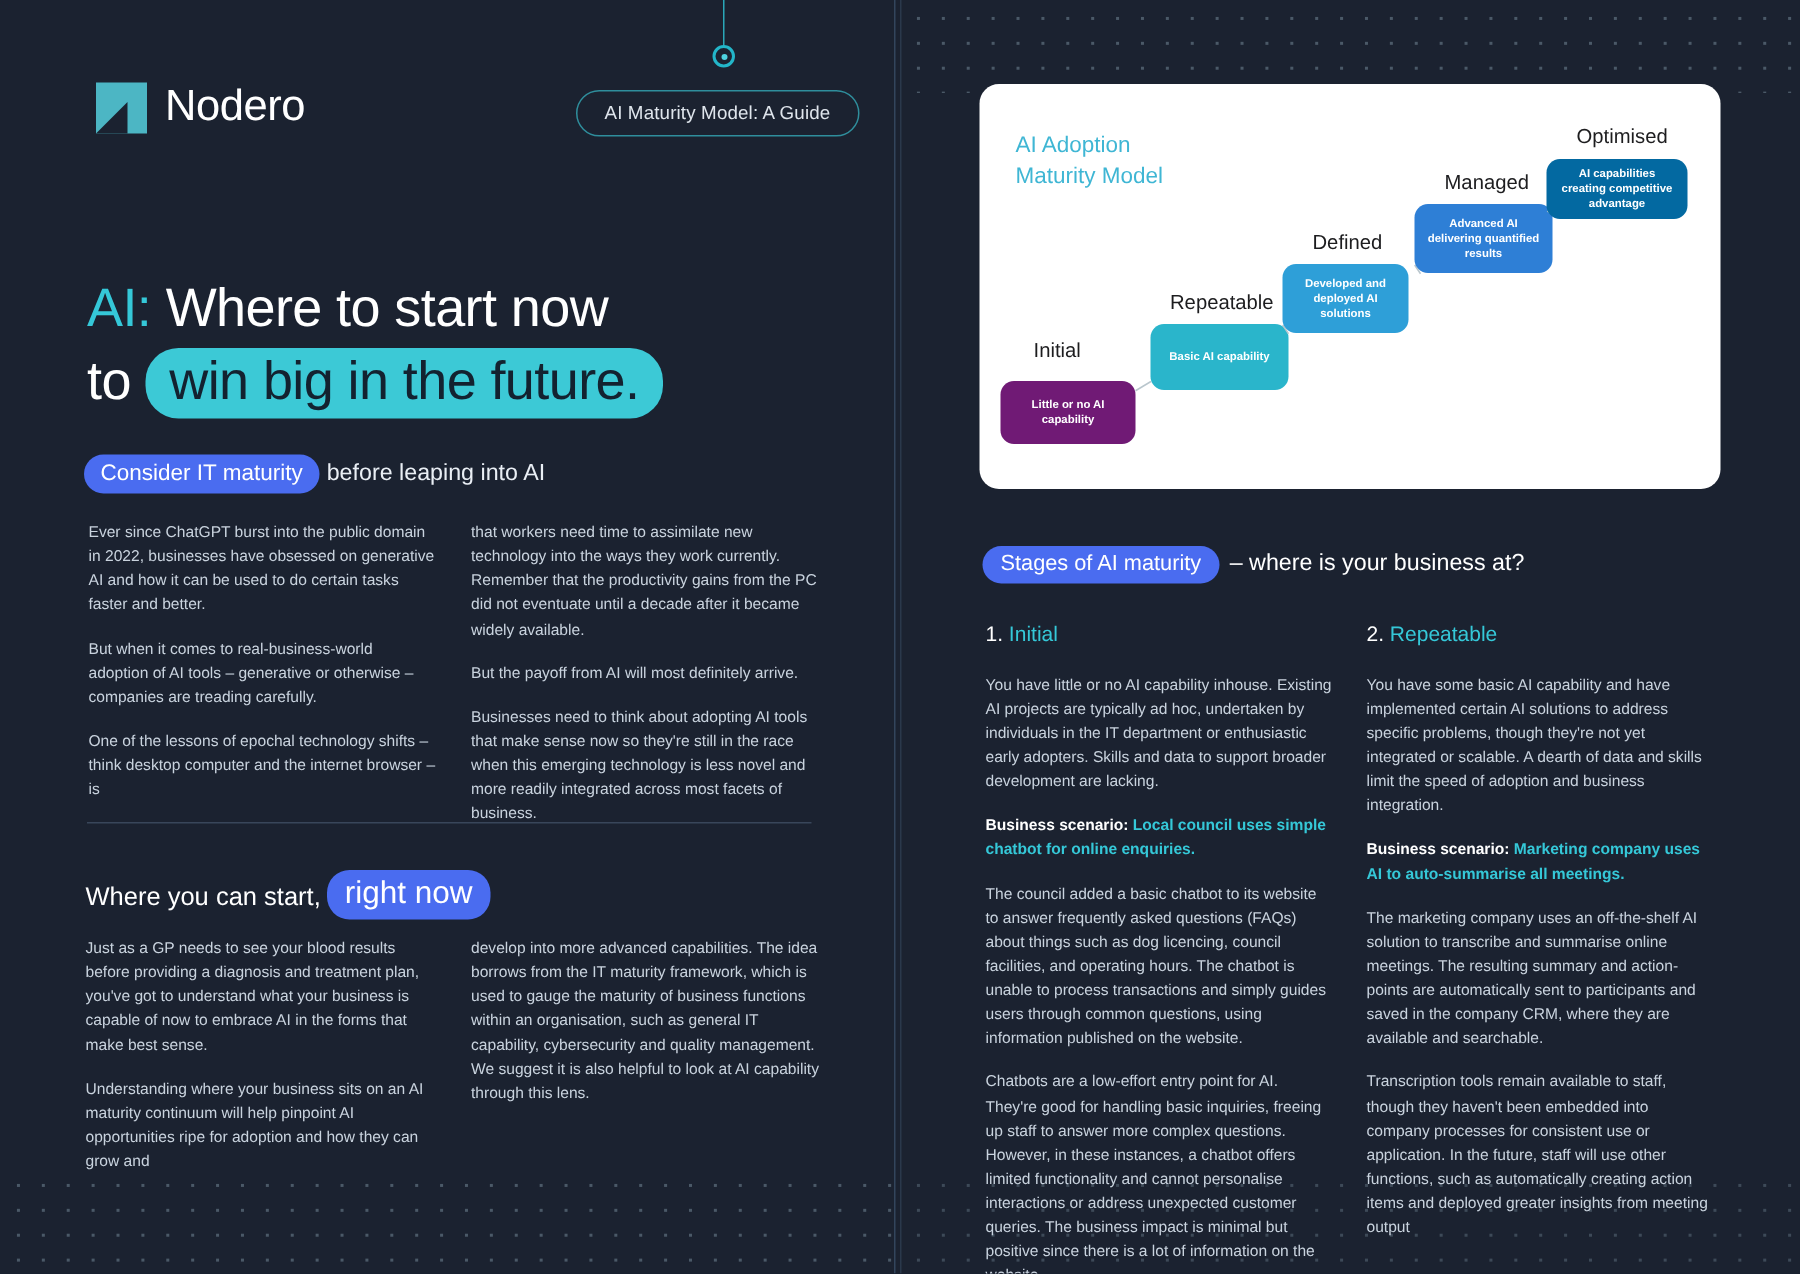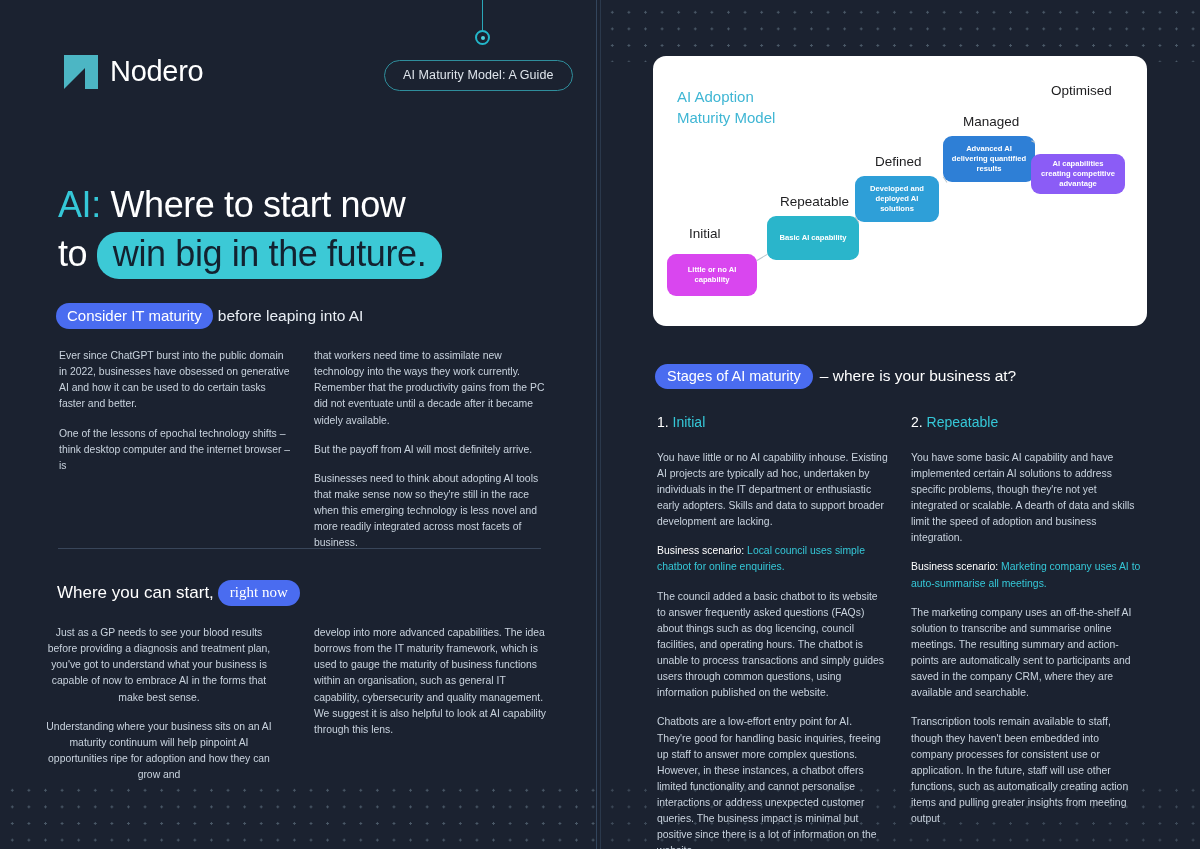--- a/index.html
+++ b/index.html
@@ -100,23 +100,23 @@
   .body-col p { margin-bottom:13px; }
   #left-col-a { left:59px; top:348px; width:232px; }
   #left-col-b { left:314px; top:348px; width:232px; }
 
   #rule-1 {
     position:absolute; left:58px; top:548px; width:483px; height:1px;
     background:#39465a;
   }
 
   #subhead-2 { position:absolute; left:57px; top:580px; font-size:17px; color:#ffffff; }
-  #subhead-2 .pill-blue { font-size:15px; padding:4px 12px 5px; border-radius:15px; margin-left:4px; vertical-align:1px;font-family:Liberation Serif, serif; }
-
-  #left-col-c { left:43px; top:625px; width:232px;text-align:center; }
+  #subhead-2 .pill-blue { font-size:21px; padding:4px 12px 5px; border-radius:15px; margin-left:4px; vertical-align:1px; }
+
+  #left-col-c { left:57px; top:625px; width:232px; }
   #left-col-d { left:314px; top:625px; width:232px; }
 
   
   #diagram-card {
     position:absolute; left:653px; top:56px; width:494px; height:270px;
     background:#ffffff; border-radius:13px;
   }
   #diagram-title {
     position:absolute; left:24px; top:30px;
     color:#3fb6d4; font-size:15px; line-height:1.42; font-weight:400;
@@ -137,21 +137,21 @@
 
   
   #stages-head { position:absolute; left:655px; top:364px; font-size:15.5px; color:#ffffff; }
   #stages-head .pill-blue { font-size:14.5px; padding:4px 12px 5px; border-radius:15px; }
   #stages-head .rest { margin-left:7px; }
 
   .stage-col { position:absolute; width:232px; font-size:10.4px; line-height:1.55; color:#c9d3de; }
   .stage-col h3 { font-size:14px; font-weight:400; color:#ffffff; margin-bottom:16px; }
   .stage-col h3 .name { color:#35c8d8; }
   .stage-col p { margin-bottom:13px; }
-  .scenario { font-weight:normal; color:#ffffff; }
+  .scenario { font-weight:bold; color:#ffffff; }
   .scenario .text { color:#35c8d8; }
   #stage-col-1 { left:657px; top:412px; }
   #stage-col-2 { left:911px; top:412px; }
 </style>
 </head>
 <body>
 
 <div id="page">
 
   <div class="dotgrid" id="dots-topright"></div>
@@ -180,20 +180,21 @@
     <span>to</span>
     <span class="hl">win big in the future.</span>
   </div>
 
   <div id="subhead-1">
     <span class="pill-blue">Consider IT maturity</span><span class="rest">before leaping into AI</span>
   </div>
 
   <div class="body-col" id="left-col-a">
     <p>Ever since ChatGPT burst into the public domain in 2022, businesses have obsessed on generative AI and how it can be used to do certain tasks faster and better.</p>
+    <p>But when it comes to real-business-world adoption of AI tools – generative or otherwise – companies are treading carefully.</p>
     <p>One of the lessons of epochal technology shifts – think desktop computer and the internet browser – is</p>
   </div>
   <div class="body-col" id="left-col-b">
     <p>that workers need time to assimilate new technology into the ways they work currently. Remember that the productivity gains from the PC did not eventuate until a decade after it became widely available.</p>
     <p>But the payoff from AI will most definitely arrive.</p>
     <p>Businesses need to think about adopting AI tools that make sense now so they're still in the race when this emerging technology is less novel and more readily integrated across most facets of business.</p>
   </div>
 
   <div id="rule-1"></div>
 
@@ -208,33 +209,33 @@
   <div class="body-col" id="left-col-d">
     <p>develop into more advanced capabilities. The idea borrows from the IT maturity framework, which is used to gauge the maturity of business functions within an organisation, such as general IT capability, cybersecurity and quality management. We suggest it is also helpful to look at AI capability through this lens.</p>
   </div>
 
   <div id="diagram-card">
     <div id="diagram-title">
       <div>AI Adoption</div>
       <div>Maturity Model</div>
     </div>
     <div id="diagram-steps">
-        <div class="stage-box" style="left: 14px; top: 198px; width: 90px; height: 42px; background: #d946ef;">Little or no AI capability</div>
+        <div class="stage-box" style="left: 14px; top: 198px; width: 90px; height: 42px; background: #701a75;">Little or no AI capability</div>
         <div class="stage-label" style="left: 36px; top: 170px;">Initial</div>
         <div class="connector" style="left: 104px; top: 204px; width: 11.6619px; transform: rotate(-30.9638deg);"></div>
         <div class="stage-box" style="left: 114px; top: 160px; width: 92px; height: 44px; background: rgb(42, 181, 203);">Basic AI capability</div>
         <div class="stage-label" style="left: 127px; top: 138px;">Repeatable</div>
         <div class="connector" style="left: 206px; top: 166px; width: 7.2111px; transform: rotate(-123.69deg);"></div>
         <div class="stage-box" style="left: 202px; top: 120px; width: 84px; height: 46px; background: rgb(46, 159, 216);">Developed and deployed AI solutions</div>
         <div class="stage-label" style="left: 222px; top: 98px;">Defined</div>
         <div class="connector" style="left: 294px; top: 126px; width: 7.2111px; transform: rotate(-123.69deg);"></div>
         <div class="stage-box" style="left: 290px; top: 80px; width: 92px; height: 46px; background: rgb(46, 127, 214);">Advanced AI delivering quantified results</div>
         <div class="stage-label" style="left: 310px; top: 58px;">Managed</div>
         <div class="connector" style="left: 382px; top: 86px; width: 4.47214px; transform: rotate(-153.435deg);"></div>
-        <div class="stage-box" style="left: 378px; top: 50px; width: 94px; height: 40px; background: #8b5cf6; margin-top: 48px;">AI capabilities creating competitive advantage</div>
+        <div class="stage-box" style="left: 378px; top: 50px; width: 94px; height: 40px; background: #0369a1;">AI capabilities creating competitive advantage</div>
         <div class="stage-label" style="left: 398px; top: 27px;">Optimised</div>
       </div>
   </div>
 
   <div id="stages-head">
     <span class="pill-blue">Stages of AI maturity</span><span class="rest">– where is your business at?</span>
   </div>
 
   <div class="stage-col" id="stage-col-1">
     <h3>
@@ -254,16 +255,16 @@
     <h3>
       <span>2.</span>
       <span class="name">Repeatable</span>
     </h3>
     <p>You have some basic AI capability and have implemented certain AI solutions to address specific problems, though they're not yet integrated or scalable. A dearth of data and skills limit the speed of adoption and business integration.</p>
     <p class="scenario">
       <span>Business scenario:</span>
       <span class="text">Marketing company uses AI to auto-summarise all meetings.</span>
     </p>
     <p>The marketing company uses an off-the-shelf AI solution to transcribe and summarise online meetings. The resulting summary and action-points are automatically sent to participants and saved in the company CRM, where they are available and searchable.</p>
-    <p>Transcription tools remain available to staff, though they haven't been embedded into company processes for consistent use or application. In the future, staff will use other functions, such as automatically creating action items and pulling greater insights from meeting output</p>
+    <p>Transcription tools remain available to staff, though they haven't been embedded into company processes for consistent use or application. In the future, staff will use other functions, such as automatically creating action items and deployed greater insights from meeting output</p>
   </div>
 
 </div>
 
 </body></html>

